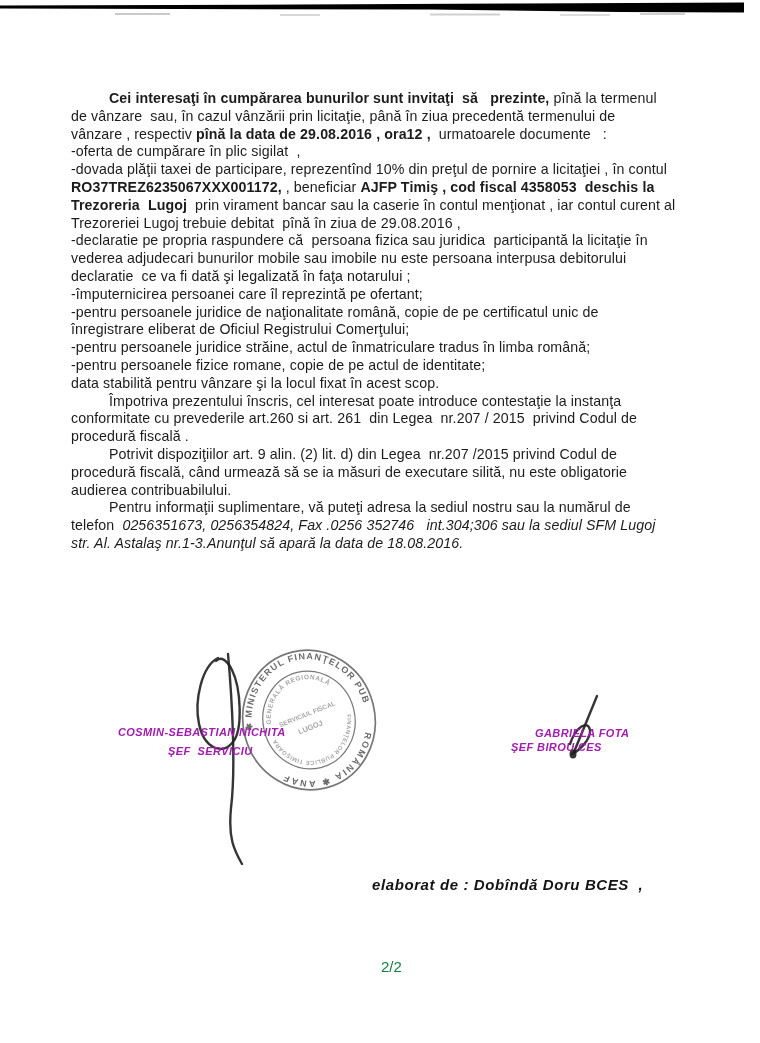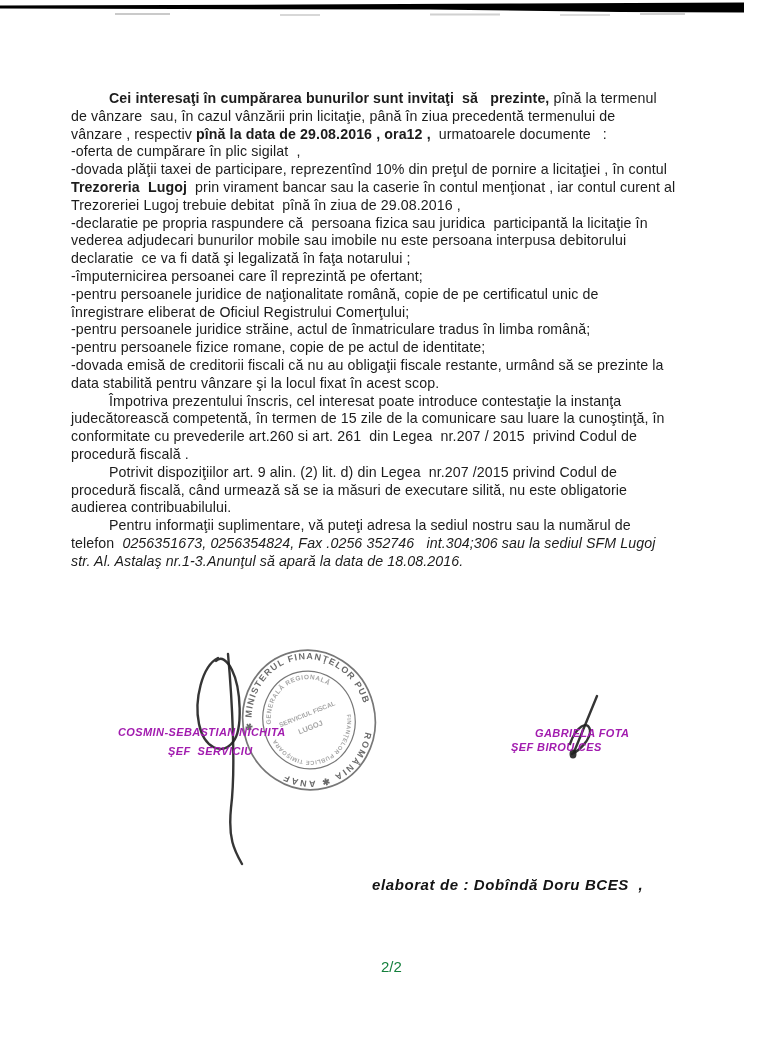--- a/index.html
+++ b/index.html
@@ -47,34 +47,33 @@
     <rect x="560" y="14" width="50" height="2" fill="#9a9a9a" opacity="0.35"></rect>
     <rect x="640" y="13" width="45" height="2" fill="#8a8a8a" opacity="0.4"></rect>
   </svg>
 
   <div class="doc-body">
       <div class="bl ind"><span class="b">Cei interesaţi în cumpărarea bunurilor sunt invitaţi  să   prezinte,</span><span> pînă la termenul</span></div>
       <div class="bl"><span>de vânzare  sau, în cazul vânzării prin licitaţie, până în ziua precedentă termenului de</span></div>
       <div class="bl"><span>vânzare , respectiv </span><span class="b">pînă la data de 29.08.2016 , ora12 ,</span><span>  urmatoarele documente   :</span></div>
       <div class="bl"><span>-oferta de cumpărare în plic sigilat  ,</span></div>
       <div class="bl"><span>-dovada plăţii taxei de participare, reprezentînd 10% din preţul de pornire a licitaţiei , în contul</span></div>
+      <div class="bl"><span class="b">RO37TREZ6235067XXX001172,</span><span> , beneficiar </span><span class="b">AJFP Timiş , cod fiscal 4358053  deschis la</span></div>
       <div class="bl"><span class="b">Trezoreria  Lugoj</span><span>  prin virament bancar sau la caserie în contul menţionat , iar contul curent al</span></div>
       <div class="bl"><span>Trezoreriei Lugoj trebuie debitat  pînă în ziua de 29.08.2016 ,</span></div>
       <div class="bl"><span>-declaratie pe propria raspundere că  persoana fizica sau juridica  participantă la licitaţie în</span></div>
       <div class="bl"><span>vederea adjudecari bunurilor mobile sau imobile nu este persoana interpusa debitorului</span></div>
       <div class="bl"><span>declaratie  ce va fi dată şi legalizată în faţa notarului ;</span></div>
       <div class="bl"><span>-împuternicirea persoanei care îl reprezintă pe ofertant;</span></div>
       <div class="bl"><span>-pentru persoanele juridice de naţionalitate română, copie de pe certificatul unic de</span></div>
       <div class="bl"><span>înregistrare eliberat de Oficiul Registrului Comerţului;</span></div>
       <div class="bl"><span>-pentru persoanele juridice străine, actul de înmatriculare tradus în limba română;</span></div>
       <div class="bl"><span>-pentru persoanele fizice romane, copie de pe actul de identitate;</span></div>
-      <div class="bl"><span>-dovada emisă de creditorii fiscali că nu au obligaţii fiscale restante, urmând să se prezinte la</span></div>
       <div class="bl"><span>data stabilită pentru vânzare şi la locul fixat în acest scop.</span></div>
       <div class="bl ind"><span>Împotriva prezentului înscris, cel interesat poate introduce contestaţie la instanţa</span></div>
-      <div class="bl"><span>judecătorească competentă, în termen de 15 zile de la comunicare sau luare la cunoştinţă, în</span></div>
       <div class="bl"><span>conformitate cu prevederile art.260 si art. 261  din Legea  nr.207 / 2015  privind Codul de</span></div>
       <div class="bl"><span>procedură fiscală .</span></div>
       <div class="bl ind"><span>Potrivit dispoziţiilor art. 9 alin. (2) lit. d) din Legea  nr.207 /2015 privind Codul de</span></div>
       <div class="bl"><span>procedură fiscală, când urmează să se ia măsuri de executare silită, nu este obligatorie</span></div>
       <div class="bl"><span>audierea contribuabilului.</span></div>
       <div class="bl ind"><span>Pentru informaţii suplimentare, vă puteţi adresa la sediul nostru sau la numărul de</span></div>
       <div class="bl"><span>telefon  </span><span class="i">0256351673, 0256354824, Fax .0256 352746   int.304;306 sau la sediul SFM Lugoj</span></div>
       <div class="bl"><span class="i">str. Al. Astalaş nr.1-3.Anunţul să apară la data de 18.08.2016.</span></div>
     </div>
 

